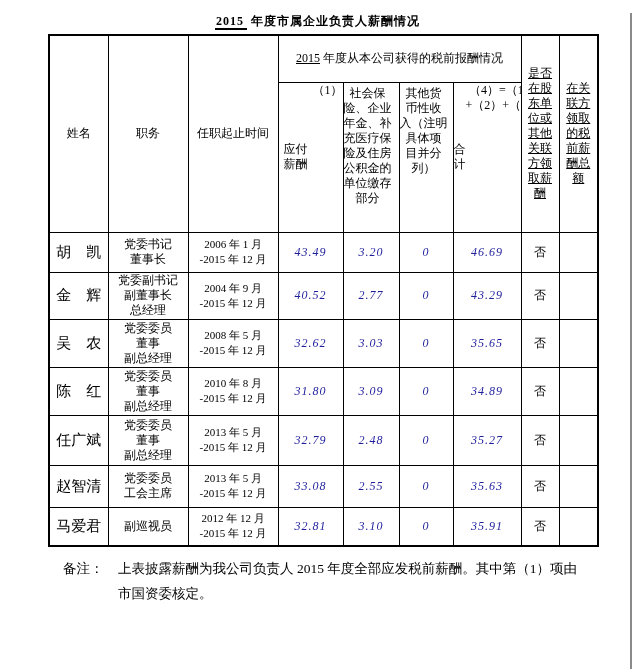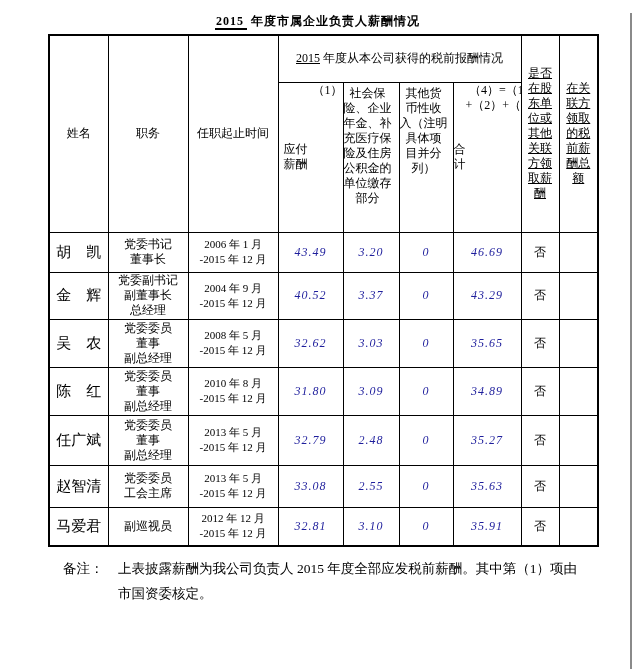--- a/index.html
+++ b/index.html
@@ -193,21 +193,21 @@
           <td></td>
         </tr>
         <tr>
           <td class="namecell">金　辉</td>
           <td class="pre">党委副书记
 副董事长
 总经理</td>
           <td class="term">2004 年 9 月
 -2015 年 12 月</td>
           <td class="num">40.52</td>
-          <td class="num">3.37</td>
+          <td class="num">2.77</td>
           <td class="num">0</td>
           <td class="num">43.29</td>
           <td>否</td>
           <td></td>
         </tr>
         <tr>
           <td class="namecell">吴　农</td>
           <td class="pre">党委委员
 董事
 副总经理</td>

